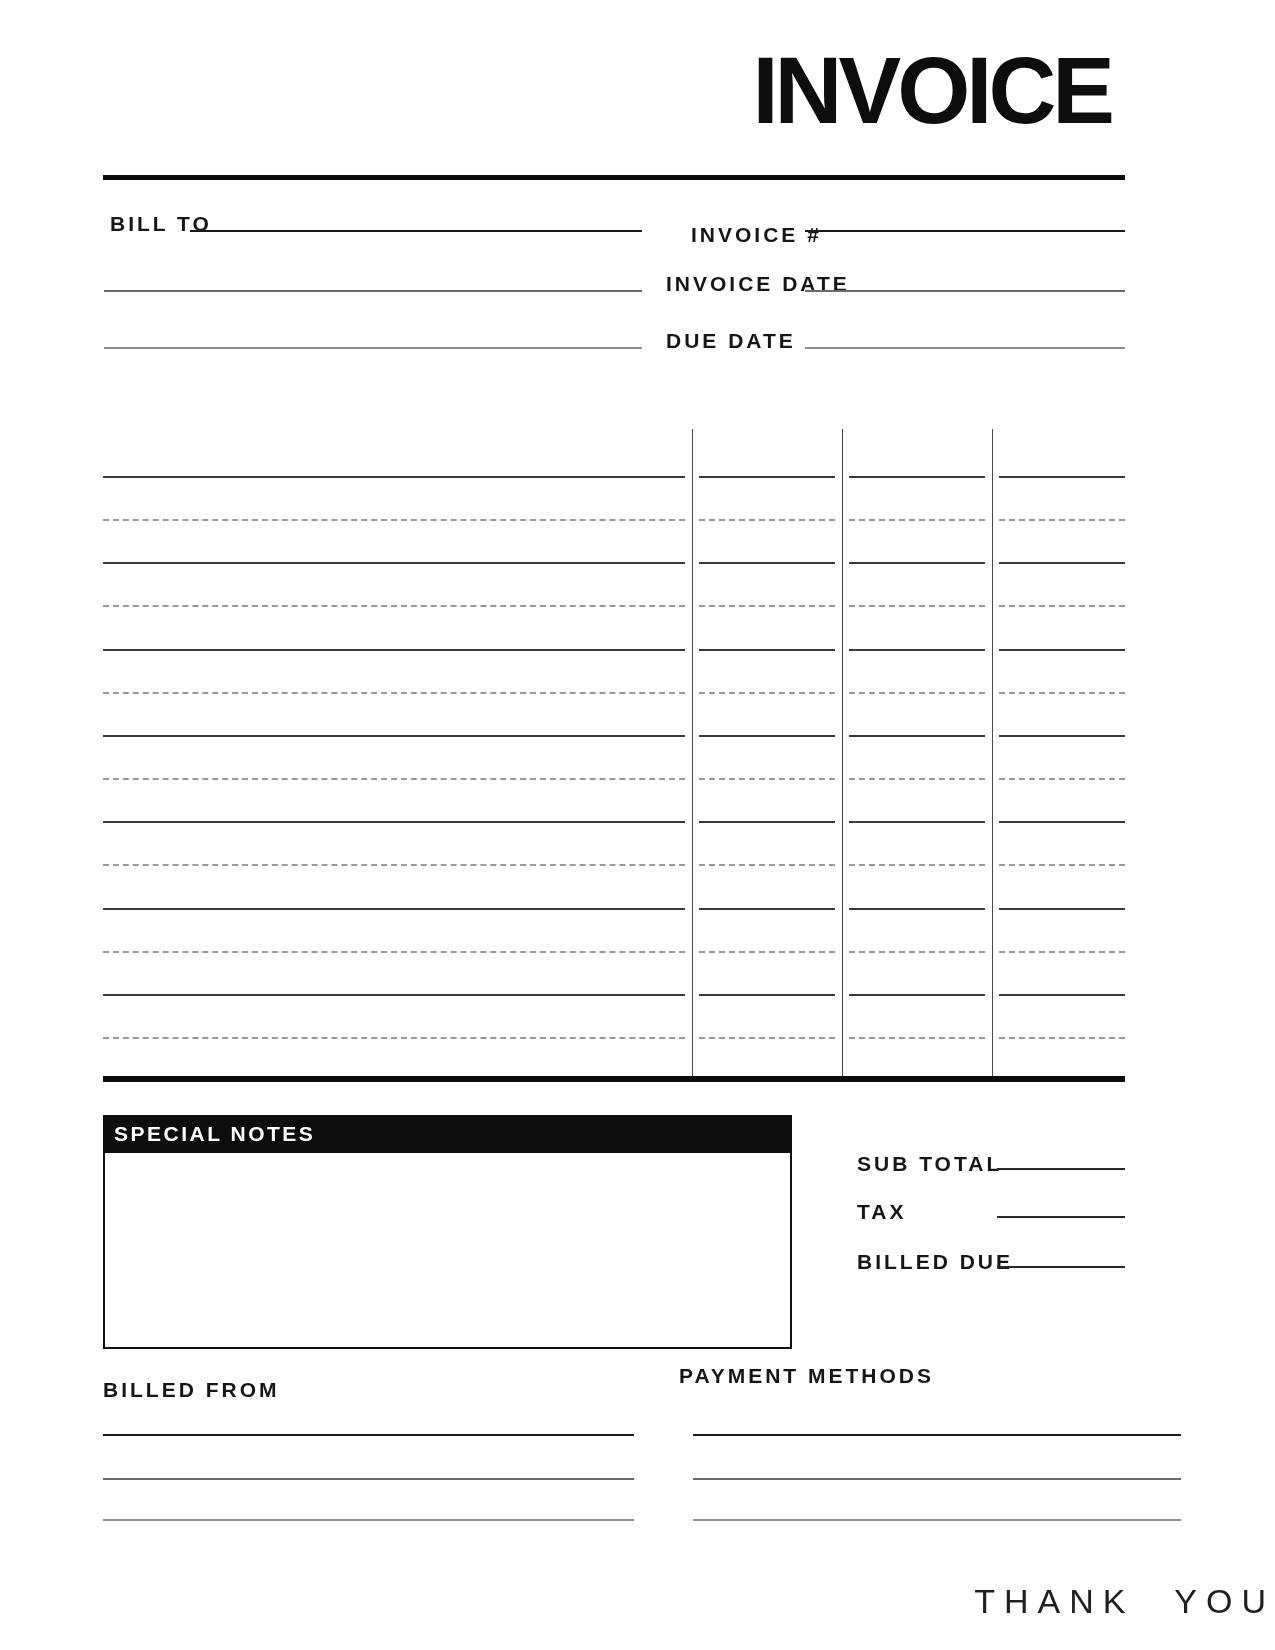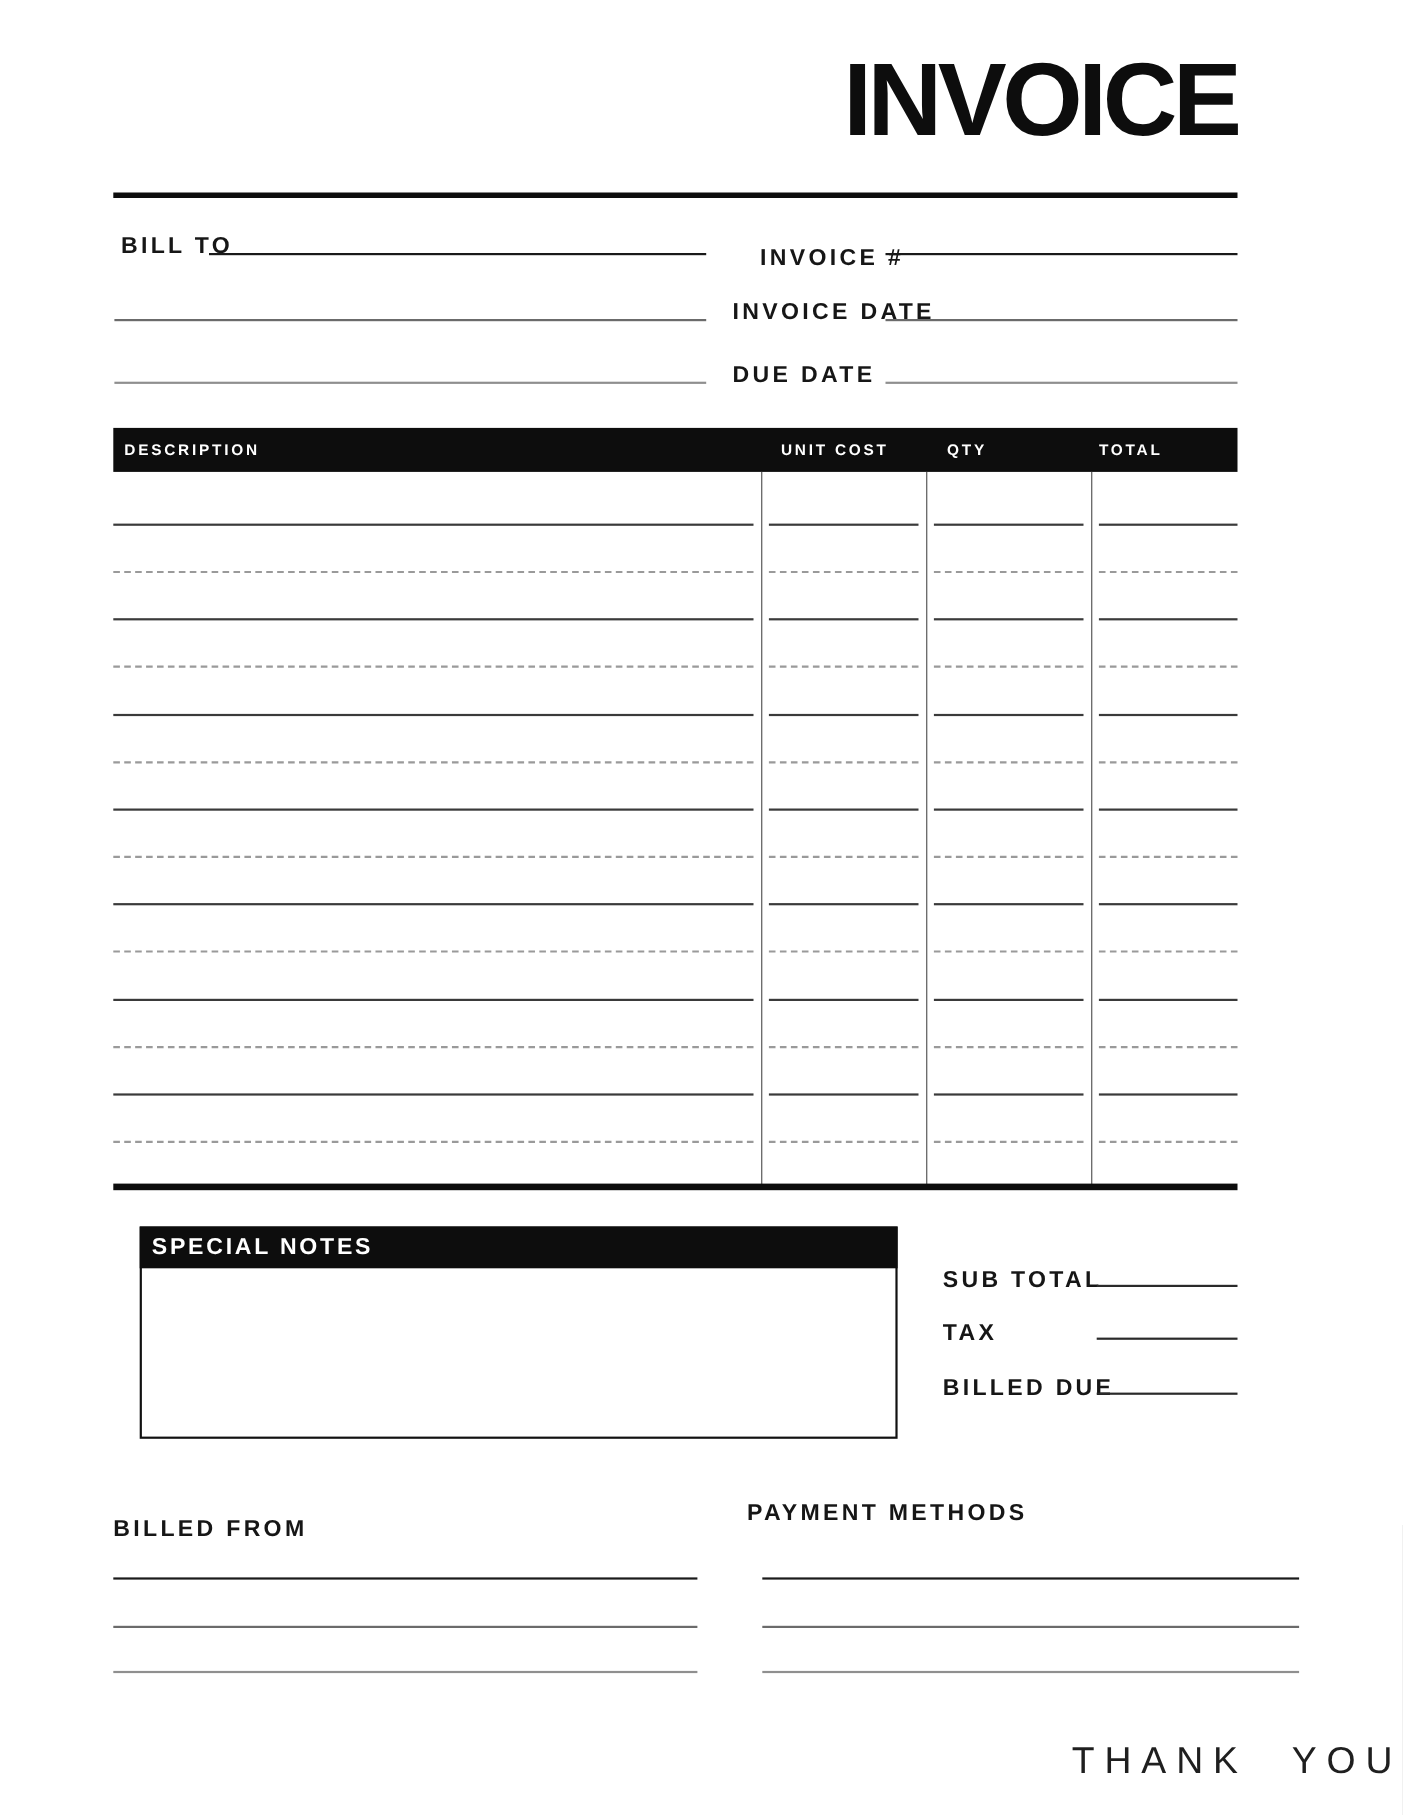--- a/index.html
+++ b/index.html
@@ -6,21 +6,21 @@
   html,body { background:#e8e8e8; }
   .page {
     position:relative; width:1275px; height:1650px; margin:0 auto;
     background:#ffffff; overflow:hidden;
     font-family:"Liberation Sans", sans-serif; color:#111;
   }
   .abs { position:absolute; }
 
   
   .invoice-title {
-    position:absolute; top:44px; right:150px;
+    position:absolute; top:44px; right:164px;
     font-size:94px; font-weight:800; letter-spacing:-4px;
     color:#0d0d0d; line-height:1;
   }
   .top-rule { position:absolute; left:103px; top:175px; width:1022px; height:5px; background:#0d0d0d; }
 
   
   .lbl {
     font-size:21px; font-weight:700; letter-spacing:3px; color:#161616;
     white-space:nowrap;
   }
@@ -53,22 +53,22 @@
   .seg-unit  { left:596px; width:136px; }
   .seg-qty   { left:746px; width:136px; }
   .seg-total { left:896px; width:126px; }
   .row-line.solid  .seg { border-top:2px solid #3a3a3a; }
   .row-line.dashed .seg { border-top:2px dashed #9a9a9a; }
 
   .bottom-rule { position:absolute; left:103px; top:1076px; width:1022px; height:6px; background:#0d0d0d; }
 
   
   .notes-box {
-    position:absolute; left:103px; top:1115px; width:689px; height:193px;
-    border:2px solid #111; background:#fff;margin-left:24px;
+    position:absolute; left:103px; top:1115px; width:689px; height:234px;
+    border:2px solid #111; background:#fff;
   }
   .notes-bar {
     position:absolute; left:-2px; top:-2px; width:689px; height:38px;
     background:#0d0d0d; color:#fff; display:flex; align-items:center;
     padding-left:11px;
   }
   .notes-bar .lbl { color:#fff; letter-spacing:2.5px; }
   .notes-body { position:absolute; left:0; top:36px; width:100%; height:155px; }
 
   
@@ -97,26 +97,20 @@
 
   <div class="abs lbl" style="left:666px; top:223px;margin-left:25px;">INVOICE #</div>
   <div class="fill-line ln-dark" style="left:805px; top:230px; width:320px;"></div>
 
   <div class="abs lbl" style="left:666px; top:272px;">INVOICE DATE</div>
   <div class="fill-line ln-mid" style="left:805px; top:290px; width:320px;"></div>
 
   <div class="abs lbl" style="left:666px; top:329px;">DUE DATE</div>
   <div class="fill-line ln-light" style="left:805px; top:347px; width:320px;"></div>
 
-  <div class="tbl-header">
-    <div class="hcell h-desc">DESCRIPTION</div>
-    <div class="hcell h-unit">UNIT COST</div>
-    <div class="hcell h-qty">QTY</div>
-    <div class="hcell h-total">TOTAL</div>
-  </div>
 
   <div class="tbl-body">
     <div class="vsep vsep-1"></div>
     <div class="vsep vsep-2"></div>
     <div class="vsep vsep-3"></div>
 
   <div class="row-line solid" style="top: 47px;">
         <div class="seg seg-desc"></div>
         <div class="seg seg-unit"></div>
         <div class="seg seg-qty"></div>

